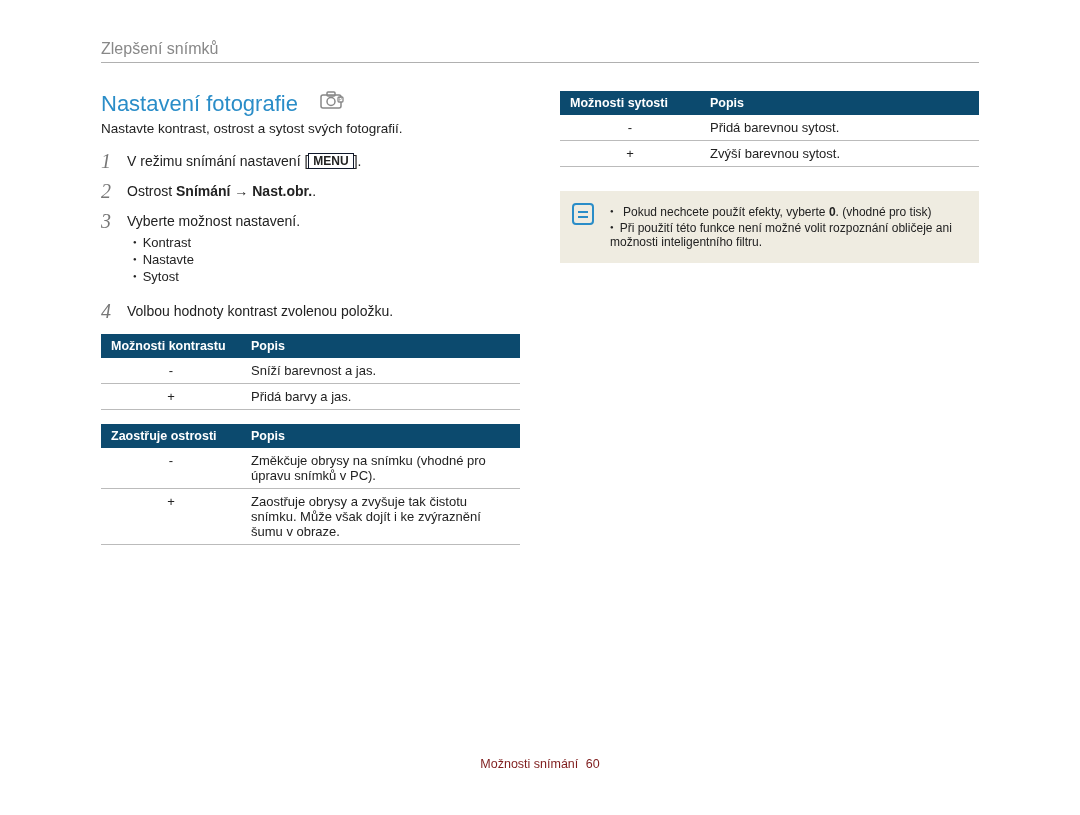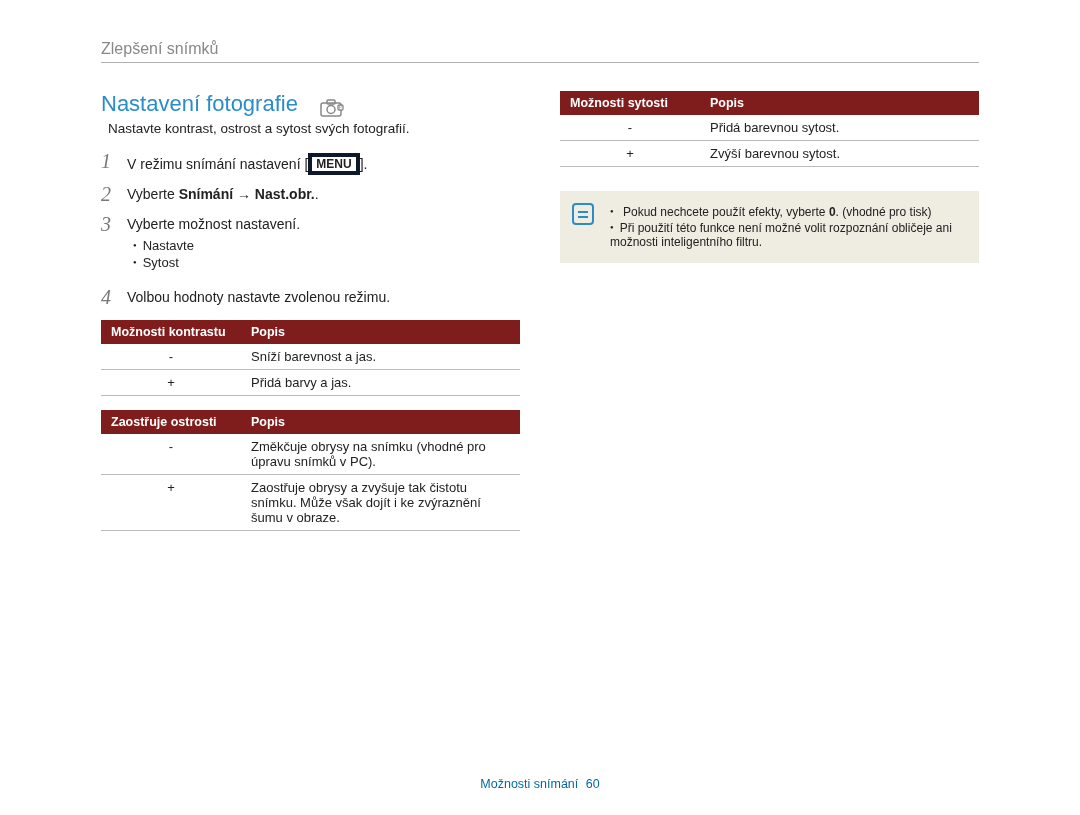--- a/index.html
+++ b/index.html
@@ -27,34 +27,34 @@
   .columns {
     display: flex;
     gap: 40px;
   }
   .col {
     flex: 1;
     min-width: 0;
   }
   .heading-row {
     display: flex;
-    align-items: flex-end;
+    align-items: flex-start;
     gap: 22px;
     margin-bottom: 4px;
   }
   .heading {
     font-size: 22px;
     color: #2a8dc8;
     font-weight: normal;
     margin: 0;
   }
   .camera-icon svg { display:block; }
   .intro {
     font-size: 13.5px;
-    margin: 2px 0 14px 7px;
+    margin: 2px 0 14px 0;
   }
   ol.steps {
     list-style: none;
     padding: 0;
     margin: 0;
   }
   ol.steps > li {
     display: flex;
     gap: 12px;
     margin-bottom: 8px;
@@ -66,21 +66,21 @@
     font-size: 20px;
     color: #777;
     line-height: 1.1;
     min-width: 14px;
   }
   .step-body { flex: 1; padding-top: 3px; }
   .step-text { font-size: 14px; }
   .strong { font-weight: bold; }
   .menu-pill {
     display: inline-block;
-    border: 4px solid #0f172a;
+    border: 1px solid #0f172a;
     padding: 0 4px;
     font-weight: bold;
     font-size: 12px;
     vertical-align: 1px;
   }
   ul.sub {
     list-style: none;
     padding: 0 0 0 6px;
     margin: 6px 0 8px 0;
   }
@@ -90,21 +90,21 @@
     font-size: 6px;
     vertical-align: 3px;
     margin-right: 6px;
   }
   table.opt {
     width: 100%;
     border-collapse: collapse;
     margin: 12px 0 14px 0;
   }
   table.opt th {
-    background: #7f1d1d;
+    background: #0c4a6e;
     color: #fff;
     font-weight: bold;
     font-size: 12.5px;
     text-align: left;
     padding: 5px 10px;
   }
   table.opt th:first-child { width: 140px; }
   table.opt td {
     padding: 5px 10px;
     font-size: 13px;
@@ -153,26 +153,26 @@
   }
   .note-box li { margin: 2px 0; }
   .note-box li::before {
     content: "●";
     font-size: 6px;
     vertical-align: 3px;
     margin-right: 6px;
   }
   .footer {
     position: absolute;
-    bottom: 24px;
+    bottom: 44px;
     left: 0;
     right: 0;
     text-align: center;
     font-size: 12.5px;
-    color: #0369a1;
+    color: #7f1d1d;
   }
   .footer-num { margin-left: 4px; }
 </style>
 </head>
 <body>
 
 <div class="page">
 
   <div class="breadcrumb">Zlepšení snímků</div>
 
@@ -201,38 +201,39 @@
           <div class="step-body">
             <span class="step-text">
               <span>V režimu snímání nastavení [</span><span class="menu-pill">MENU</span><span>].</span>
             </span>
           </div>
         </li>
         <li>
           <span class="step-num">2</span>
           <div class="step-body">
             <span class="step-text">
-              <span>Vyberte </span><span class="strong">Snímání → Nast.obr.</span><span>.</span>
+              <span>Ostrost </span><span class="strong">Snímání → Nast.obr.</span><span>.</span>
             </span>
           </div>
         </li>
         <li>
           <span class="step-num">3</span>
           <div class="step-body">
             <span class="step-text">Vyberte možnost nastavení.</span>
             <ul class="sub">
+              <li>Kontrast</li>
               <li>Nastavte</li>
               <li>Sytost</li>
             </ul>
           </div>
         </li>
         <li>
           <span class="step-num">4</span>
           <div class="step-body">
-            <span class="step-text">Volbou hodnoty nastavte zvolenou režimu.</span>
+            <span class="step-text">Volbou hodnoty kontrast zvolenou položku.</span>
           </div>
         </li>
       </ol>
 
       <table class="opt">
         <tbody>
             <tr>
           <th>Možnosti kontrastu</th>
           <th>Popis</th>
         </tr>

